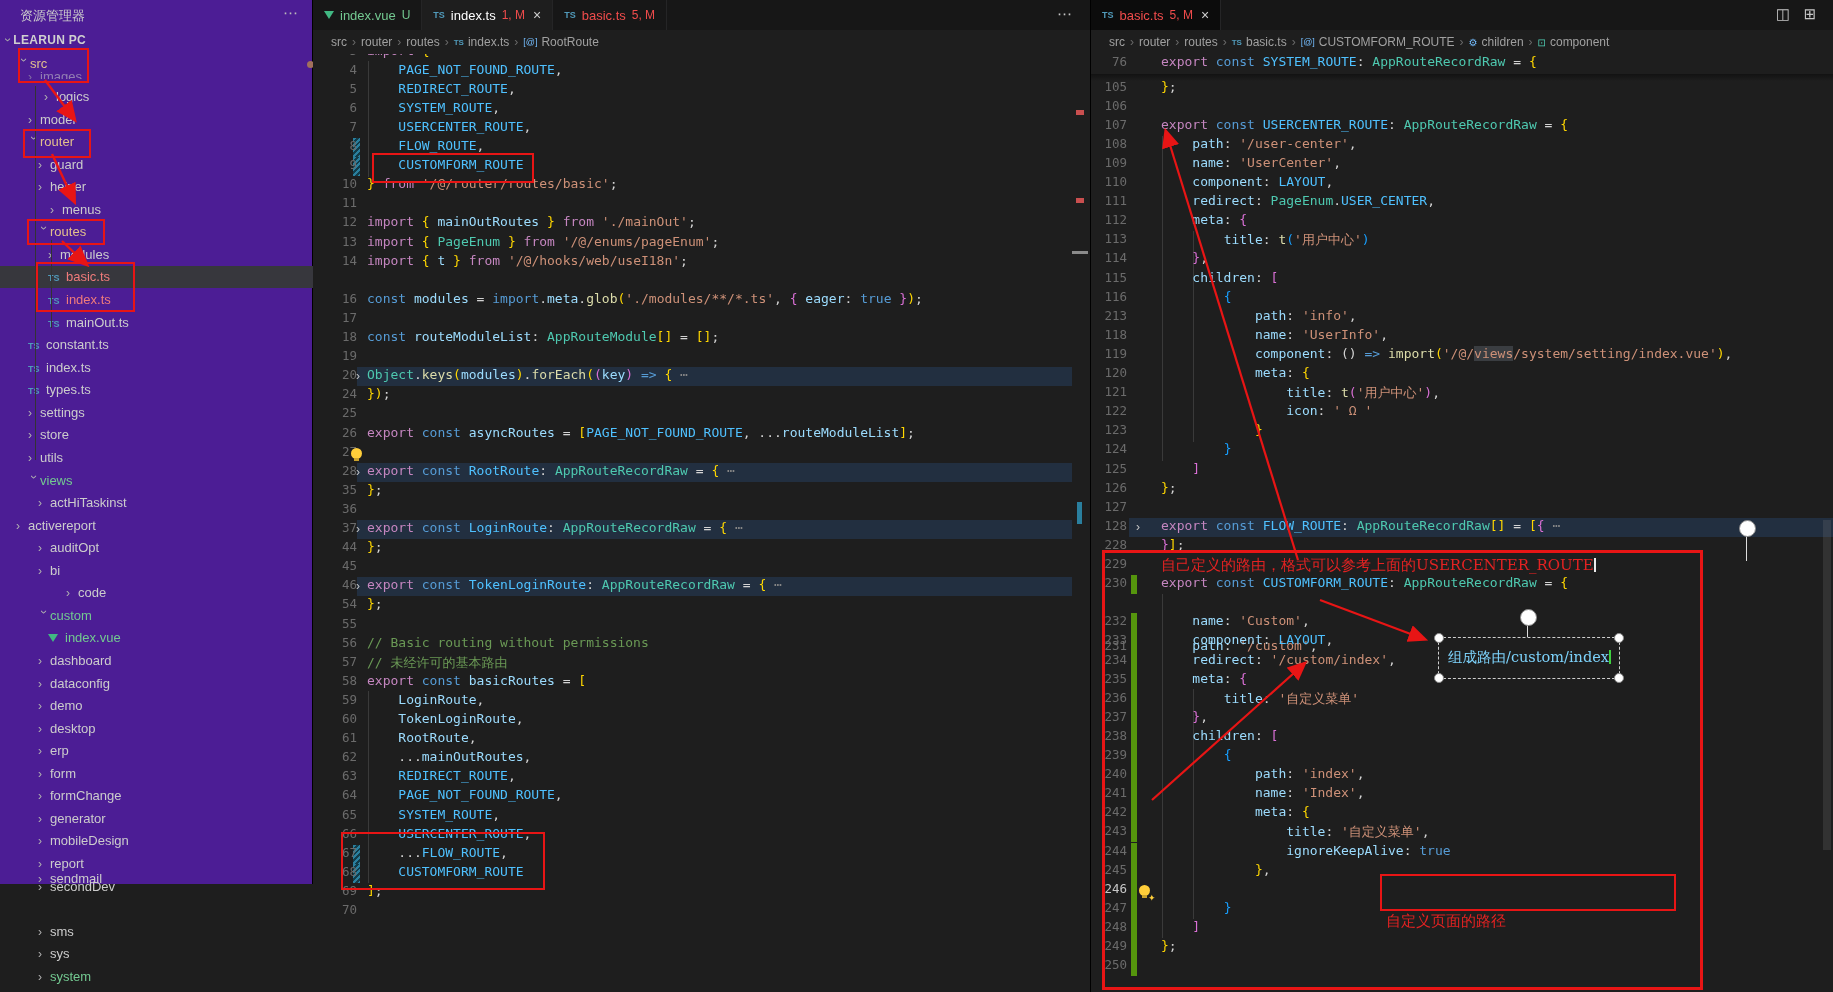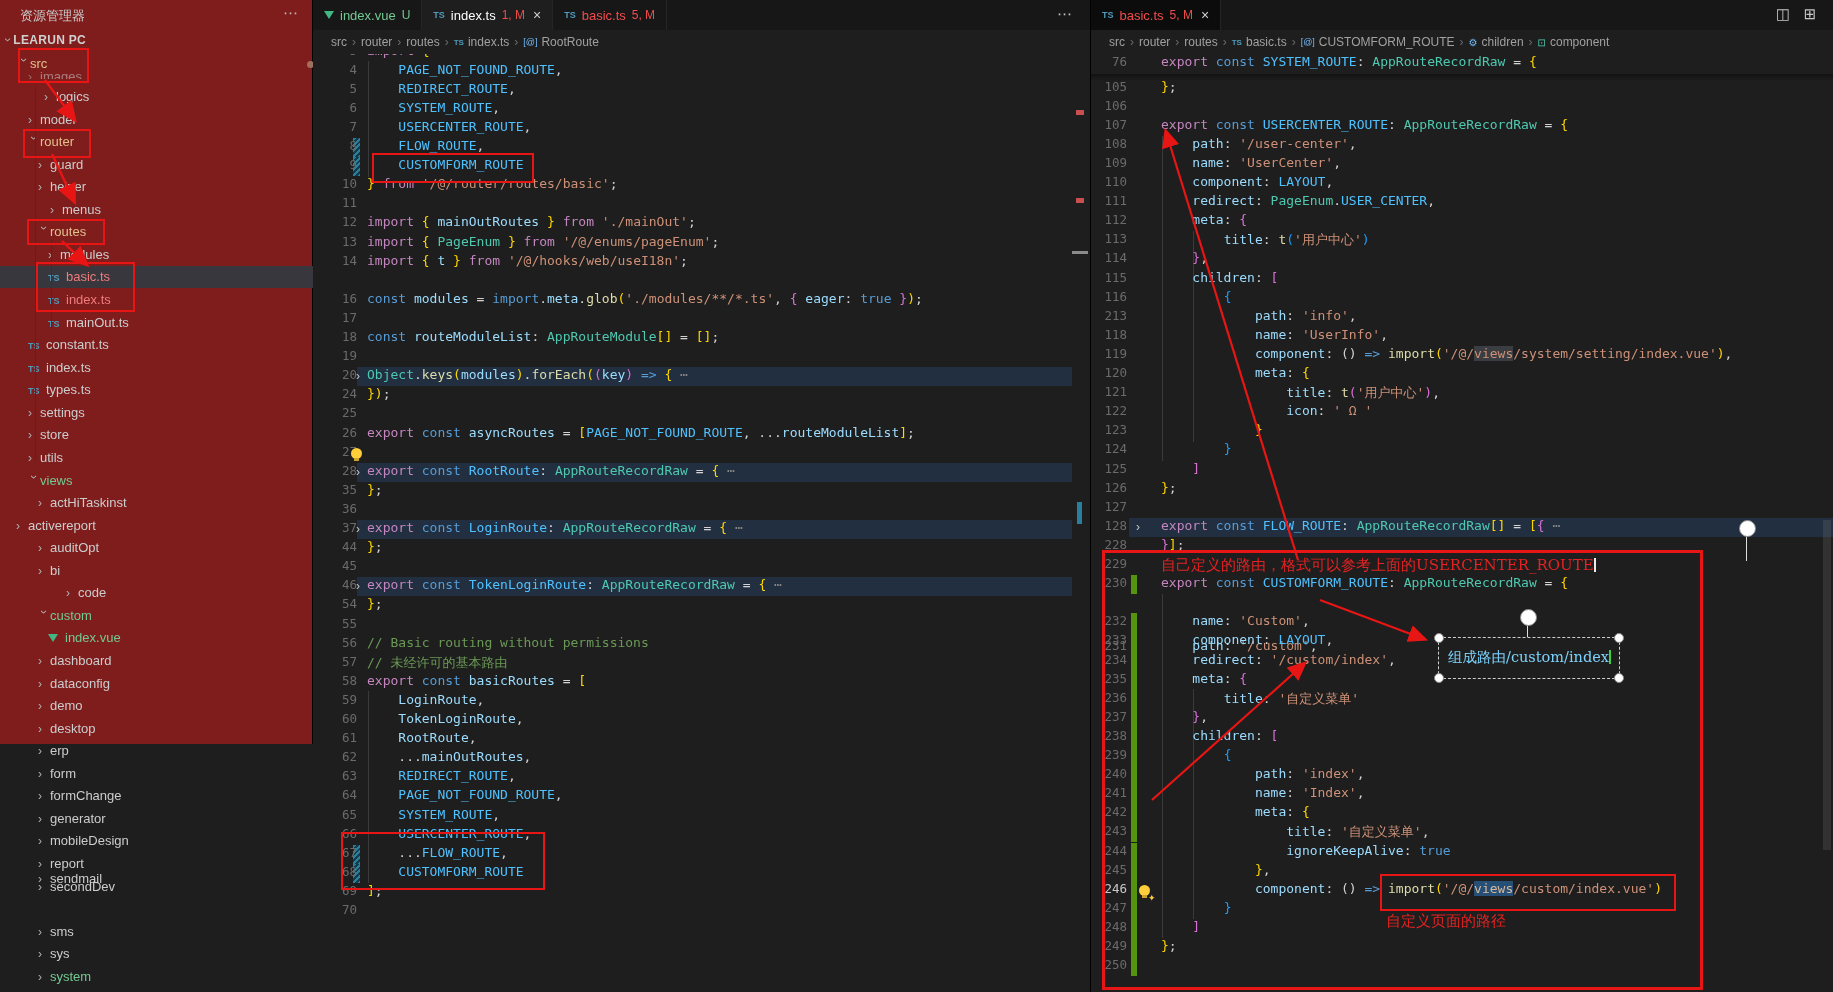--- a/index.html
+++ b/index.html
@@ -1,19 +1,19 @@
 <!DOCTYPE html>
 <html><head>
 <meta charset="utf-8">
 <style>
   html,body{margin:0;padding:0;background:#101010;}
   #stage{position:relative;width:1833px;height:992px;background:#1e1e1e;overflow:hidden;
          font-family:"Liberation Sans",sans-serif;color:#cccccc;}
   
-  #sidebar{position:absolute;left:0;top:0;width:312px;height:744px;background:#7f1d1d;border-right:1px solid #000;}
+  #sidebar{position:absolute;left:0;top:0;width:312px;height:884px;background:#4c1d95;border-right:1px solid #000;}
   #sb-head{position:absolute;left:0;top:0;width:100%;height:30px;}
   #sb-title{position:absolute;left:20px;top:7px;font-size:13px;color:#cccccc;}
   #sb-more{position:absolute;right:14px;top:4px;font-size:15px;color:#bbbbbb;cursor:pointer;}
   #sb-section{position:absolute;left:6px;top:33px;font-size:12px;font-weight:bold;color:#d0d0d0;letter-spacing:.3px;}
   #sb-section .chev{display:inline-block;transform:rotate(90deg);font-weight:normal;color:#aaa;margin-right:3px;}
   .trow{position:absolute;left:0;width:312px;height:22px;line-height:22px;font-size:13px;white-space:nowrap;cursor:pointer;}
   .trow.sel{background:#37373d;}
   .trow .chev{display:inline-block;width:12px;color:#b0b0b0;font-size:12px;}
   .trow .chev.open{transform:rotate(90deg);}
   .trow .ticon{display:inline-block;width:18px;font-size:9px;font-weight:bold;color:#519aba;}
@@ -632,21 +632,20 @@
         <div class="crow" style="top: 861.6px;">
           <div class="gadd"></div>
           <span class="ln">245</span>
           <pre><span class="pln">            </span><span class="p1">}</span><span class="pln">,</span></pre>
         </div>
         <div class="crow" style="top: 880.7px;">
           <div class="gadd"></div>
           <span class="ln cur">246</span>
           <span class="bulb" style="left: 48px; top: 4px;"></span>
           <span class="spark" style="left: 57px; top: 8px;">✦</span>
-          <pre><span class="pln">            </span><span class="var">component</span><span class="pln">: () </span><span class="dc">=&gt;</span><span class="pln"> </span><span class="fn">import</span><span class="p1">(</span><span class="str">'/@/</span><span class="strsel">views</span><span class="str">/custom/index.vue'</span><span class="p1">)</span></pre>
         </div>
         <div class="crow" style="top: 899.8px;">
           <div class="gadd"></div>
           <span class="ln">247</span>
           <pre><span class="pln">        </span><span class="p3">}</span></pre>
         </div>
         <div class="crow" style="top: 918.9px;">
           <div class="gadd"></div>
           <span class="ln">248</span>
           <pre><span class="pln">    </span><span class="p2">]</span></pre>

